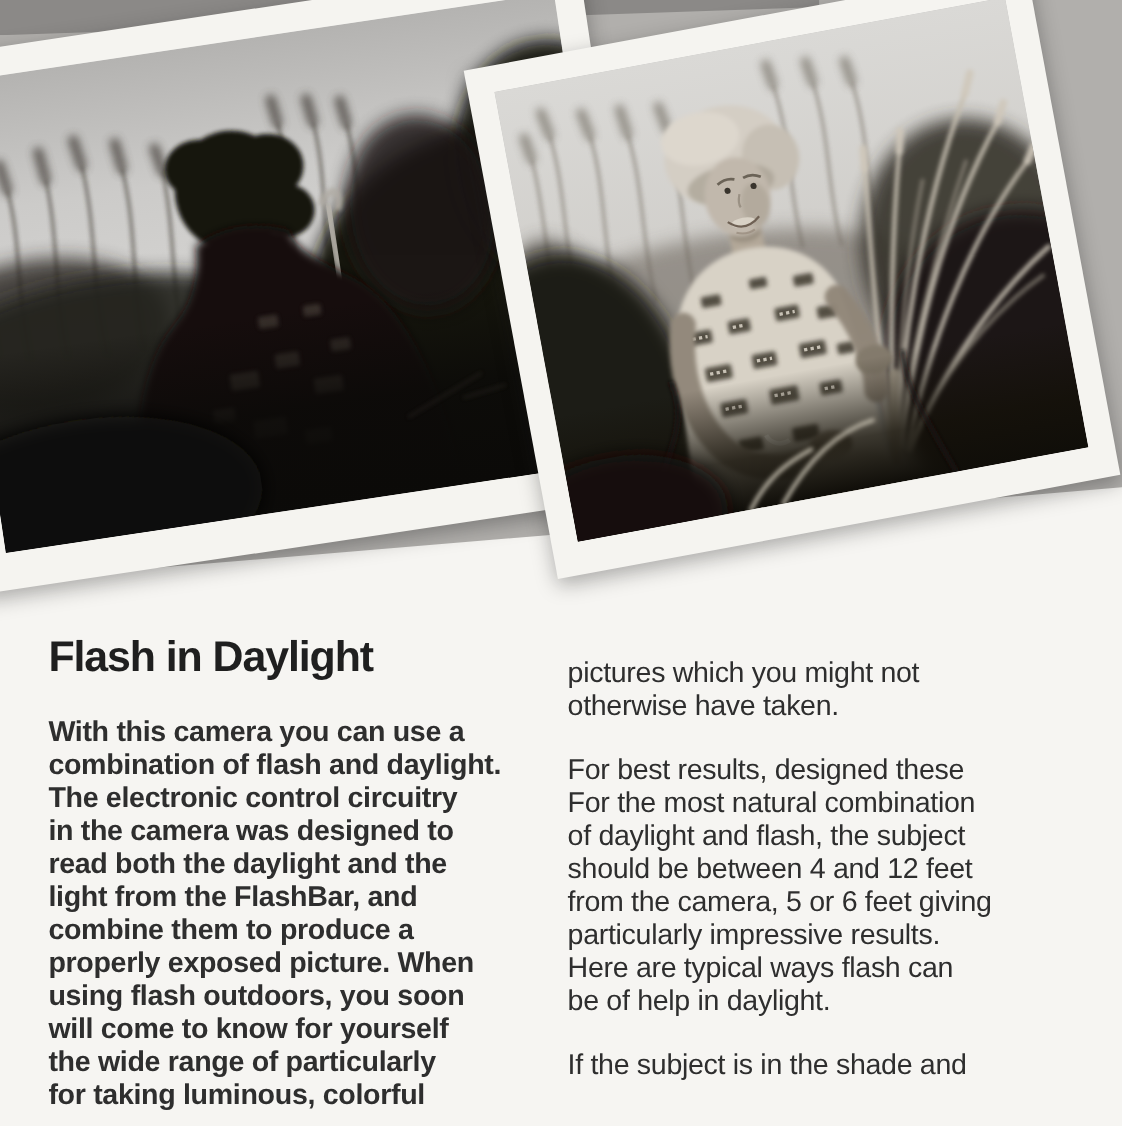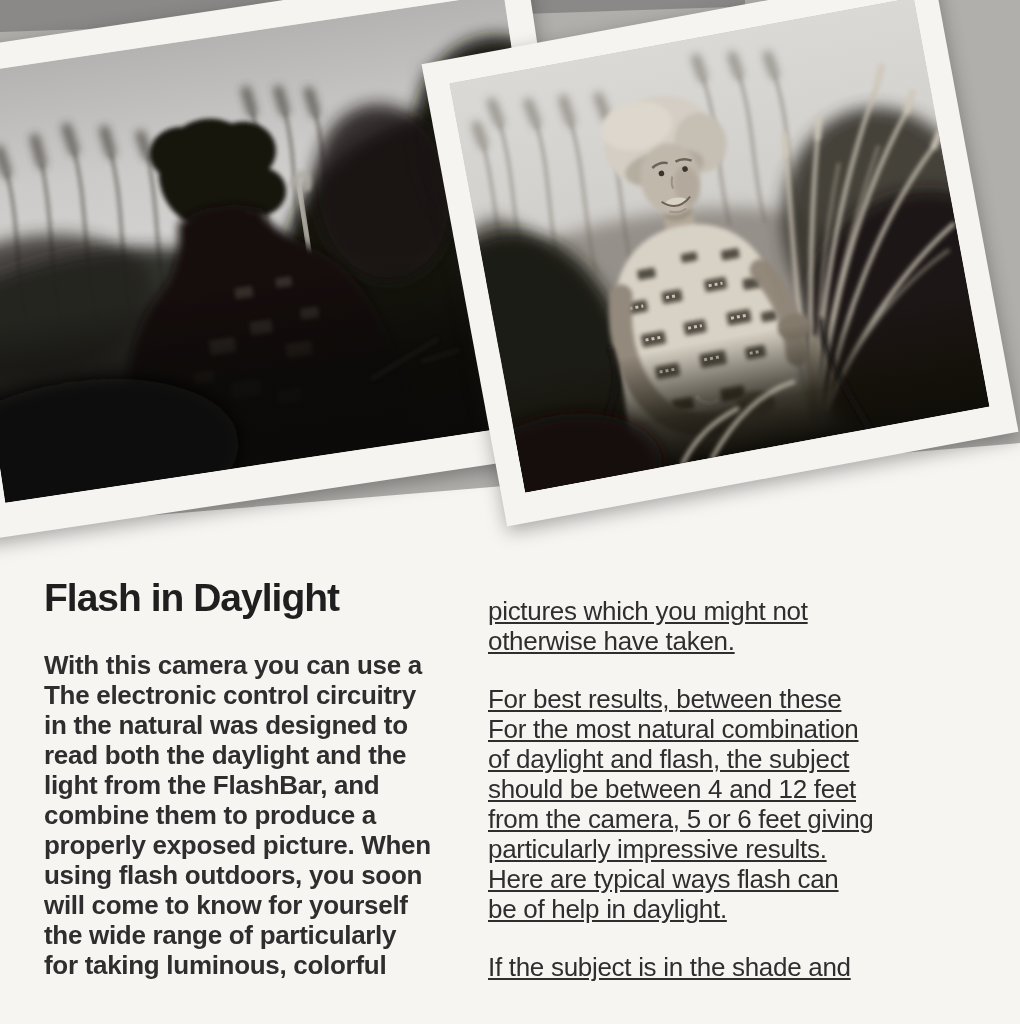--- a/index.html
+++ b/index.html
@@ -26,21 +26,21 @@
   .art{display:block;width:100%;height:100%;}
 
   
   .heading{position:absolute;left:44px;top:576px;margin:0;z-index:4;
     font-size:39px;font-weight:bold;letter-spacing:-1px;color:#1f1f1f;text-align:center;}
   .col{position:absolute;z-index:4;color:var(--text_color,#2e2e2e);
     font-size:26px;letter-spacing:-0.3px;}
   .col .line{height:30px;line-height:30px;white-space:nowrap;}
   .col .parabreak{height:28px;}
   .col-left{left:44px;top:650px;width:460px;font-weight:bold;}
-  .col-right{left:488px;top:596px;width:470px;text-decoration:underline;}
+  .col-right{left:516px;top:596px;width:470px;}
 </style>
 </head>
 <body>
 
 <div class="page">
 
   <div class="backdrop"></div>
   <div class="top-band"></div>
 
   <div class="photo photo-left">
@@ -202,36 +202,37 @@
         </g>
         <ellipse cx="40" cy="406" rx="100" ry="60" fill="#14110d" filter="url(#Rb8)"></ellipse>
       </svg>
     </div>
   </div>
 
   <h1 class="heading">Flash in Daylight</h1>
 
   <div class="col col-left" id="col-left">
       <div class="line">With this camera you can use a</div>
+      <div class="line">combination of flash and daylight.</div>
       <div class="line">The electronic control circuitry</div>
-      <div class="line">in the natural was designed to</div>
+      <div class="line">in the camera was designed to</div>
       <div class="line">read both the daylight and the</div>
       <div class="line">light from the FlashBar, and</div>
       <div class="line">combine them to produce a</div>
       <div class="line">properly exposed picture. When</div>
       <div class="line">using flash outdoors, you soon</div>
       <div class="line">will come to know for yourself</div>
       <div class="line">the wide range of particularly</div>
       <div class="line">for taking luminous, colorful</div>
     </div>
   <div class="col col-right" id="col-right">
       <div class="line">pictures which you might not</div>
       <div class="line">otherwise have taken.</div>
       <div class="parabreak"></div>
-      <div class="line">For best results, between these</div>
+      <div class="line">For best results, designed these</div>
       <div class="line">For the most natural combination</div>
       <div class="line">of daylight and flash, the subject</div>
       <div class="line">should be between 4 and 12 feet</div>
       <div class="line">from the camera, 5 or 6 feet giving</div>
       <div class="line">particularly impressive results.</div>
       <div class="line">Here are typical ways flash can</div>
       <div class="line">be of help in daylight.</div>
       <div class="parabreak"></div>
       <div class="line">If the subject is in the shade and</div>
     </div>

